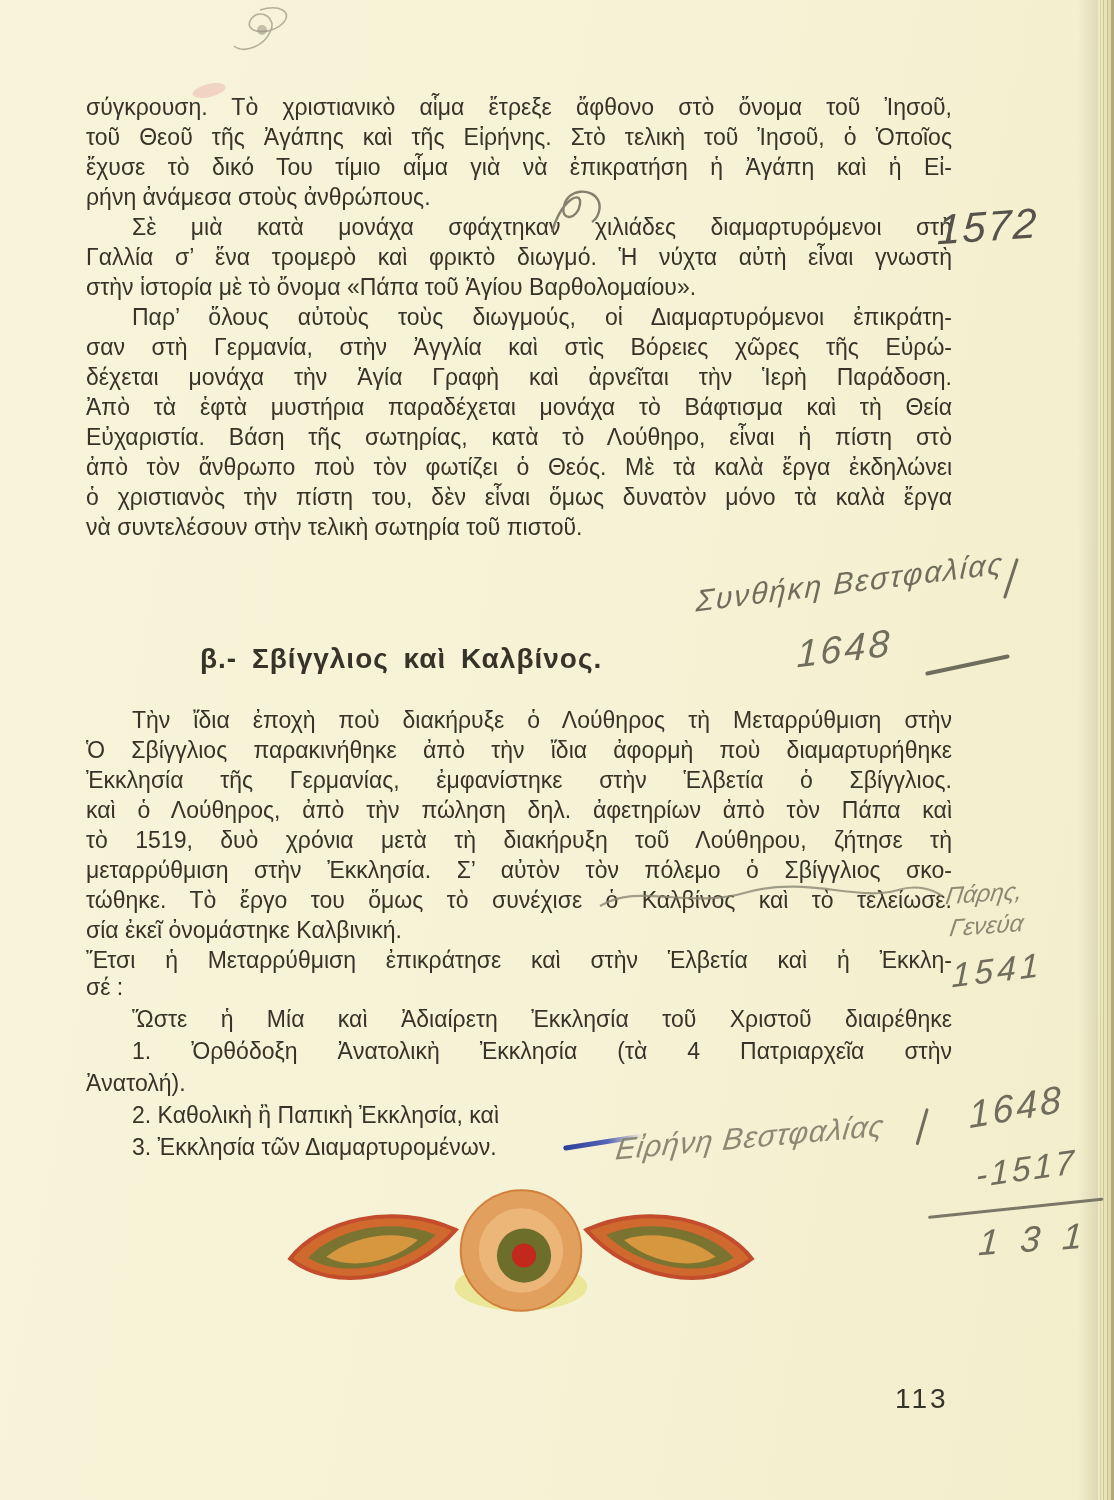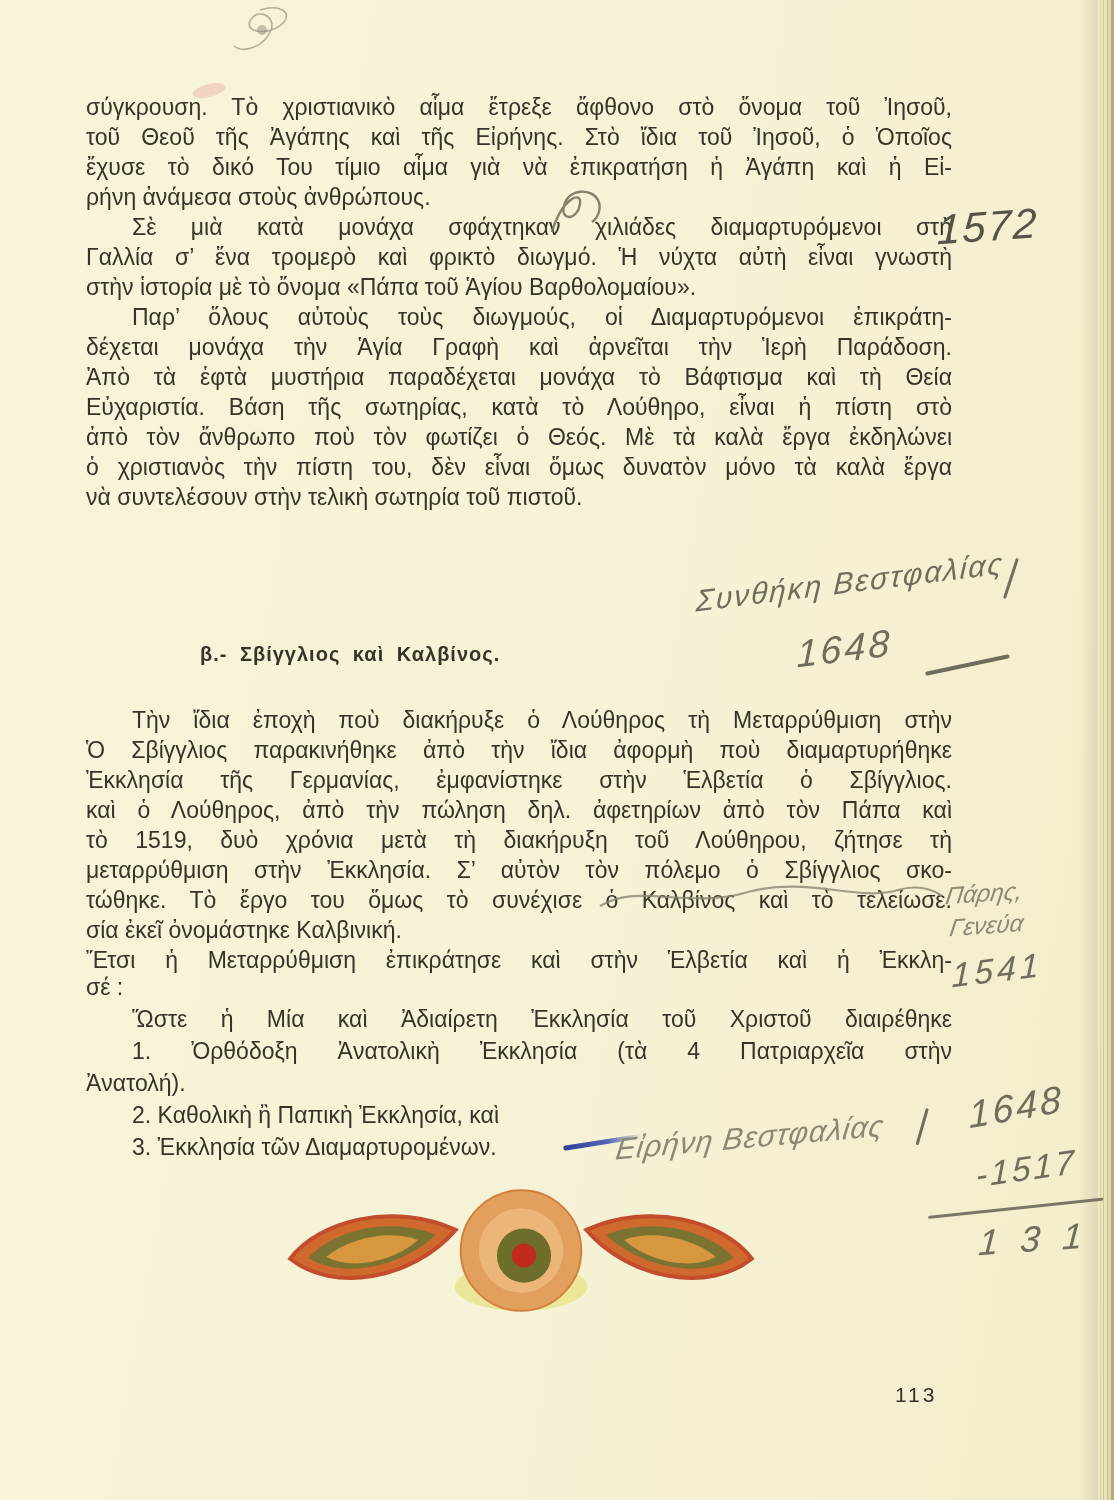--- a/index.html
+++ b/index.html
@@ -5,23 +5,23 @@
   html,body{margin:0;padding:0;background:#6e6a58;}
   .page{position:relative;width:1114px;height:1500px;overflow:hidden;
         background:linear-gradient(100deg,#f8f4da 0%,#f6f2d5 55%,#f2edca 100%);
         font-family:Liberation Sans, sans-serif;color:#363429;}
   .col{position:absolute;left:86px;width:866px;}
   .tl{height:30px;line-height:30px;font-size:23px;text-align:justify;text-justify:inter-word;overflow:visible;}
   .b3 .tl{height:32px;line-height:32px;}
   .tl.j{text-align-last:justify;}
   .tl.e{text-align-last:left;}
   .tl.i{text-indent:46px;}
-  .heading{position:absolute;left:200px;top:643px;font-size:20px;font-weight:bold;
+  .heading{position:absolute;left:200px;top:643px;font-size:28px;font-weight:bold;
            letter-spacing:1px;word-spacing:6px;}
-  .pagenum{position:absolute;left:895px;top:1383px;font-size:21px;letter-spacing:3px;}
+  .pagenum{position:absolute;left:895px;top:1383px;font-size:28px;letter-spacing:3px;}
   .hw{position:absolute;font-style:italic;white-space:nowrap;color:#6f6d5b;transform-origin:left top;}
   .hw.light{color:#8b8874;}
   .hw.dark{color:#55534a;}
   .stroke{position:absolute;transform-origin:left top;border-radius:3px;background:#6f6d5b;}
   .stroke.pen-blue{background:linear-gradient(to right,#2f3f9b,#5563b5 55%,rgba(95,110,200,0));}
   .stroke.calcline{background:#7a7767;}
   .edge{position:absolute;right:0;top:0;width:16px;height:1500px;
         background:repeating-linear-gradient(to right,
           #efeac6 0 2px,#d9d2a4 2px 3px,#ece6bf 3px 5px,#cfc697 5px 6px,
           #e9e3ba 6px 9px,#c9bf8e 9px 10px,#e0d9ae 10px 13px,#b3a97a 13px 16px);}
@@ -41,27 +41,28 @@
   <div class="edge"></div>
 
   <svg class="abs" style="left:200px;top:2px" width="100" height="62" viewBox="0 0 100 62">
     <path d="M60,8 C80,2 92,10 84,20 C70,36 40,30 52,16 C60,6 78,16 70,30 C64,44 44,52 34,44" fill="none" stroke="#8e8b79" stroke-width="1.6" opacity="0.65"></path>
     <circle cx="62" cy="28" r="5" fill="#8e8b79" opacity="0.5"></circle>
   </svg>
   <div class="pinkmark"></div>
 
   <div class="col b1" style="top:92px">
     <div class="tl j">σύγκρουση. Τὸ χριστιανικὸ αἷμα ἔτρεξε ἄφθονο στὸ ὄνομα τοῦ Ἰησοῦ,</div>
-    <div class="tl j">τοῦ Θεοῦ τῆς Ἀγάπης καὶ τῆς Εἰρήνης. Στὸ ἴδια τοῦ Ἰησοῦ, ὁ Ὁποῖος</div>
+    <div class="tl j">τοῦ Θεοῦ τῆς Ἀγάπης καὶ τῆς Εἰρήνης. Στὸ τελικὴ τοῦ Ἰησοῦ, ὁ Ὁποῖος</div>
     <div class="tl j">ἔχυσε τὸ δικό Του τίμιο αἷμα γιὰ νὰ ἐπικρατήση ἡ Ἀγάπη καὶ ἡ Εἰ-</div>
     <div class="tl e">ρήνη ἀνάμεσα στοὺς ἀνθρώπους.</div>
     <div class="tl j i">Σὲ μιὰ κατὰ μονάχα σφάχτηκαν χιλιάδες διαμαρτυρόμενοι στὴ</div>
     <div class="tl j">Γαλλία σ’ ἕνα τρομερὸ καὶ φρικτὸ διωγμό. Ἡ νύχτα αὐτὴ εἶναι γνωστὴ</div>
     <div class="tl e">στὴν ἱστορία μὲ τὸ ὄνομα «Πάπα τοῦ Ἁγίου Βαρθολομαίου».</div>
     <div class="tl j i">Παρ’ ὅλους αὐτοὺς τοὺς διωγμούς, οἱ Διαμαρτυρόμενοι ἐπικράτη-</div>
+    <div class="tl j">σαν στὴ Γερμανία, στὴν Ἀγγλία καὶ στὶς Βόρειες χῶρες τῆς Εὐρώ-</div>
     <div class="tl j">δέχεται μονάχα τὴν Ἁγία Γραφὴ καὶ ἀρνεῖται τὴν Ἱερὴ Παράδοση.</div>
     <div class="tl j">Ἀπὸ τὰ ἑφτὰ μυστήρια παραδέχεται μονάχα τὸ Βάφτισμα καὶ τὴ Θεία</div>
     <div class="tl j">Εὐχαριστία. Βάση τῆς σωτηρίας, κατὰ τὸ Λούθηρο, εἶναι ἡ πίστη στὸ</div>
     <div class="tl j">ἀπὸ τὸν ἄνθρωπο ποὺ τὸν φωτίζει ὁ Θεός. Μὲ τὰ καλὰ ἔργα ἐκδηλώνει</div>
     <div class="tl j">ὁ χριστιανὸς τὴν πίστη του, δὲν εἶναι ὅμως δυνατὸν μόνο τὰ καλὰ ἔργα</div>
     <div class="tl e">νὰ συντελέσουν στὴν τελικὴ σωτηρία τοῦ πιστοῦ.</div>
   </div>
 
   <div class="heading">β.- Σβίγγλιος καὶ Καλβίνος.</div>
 

